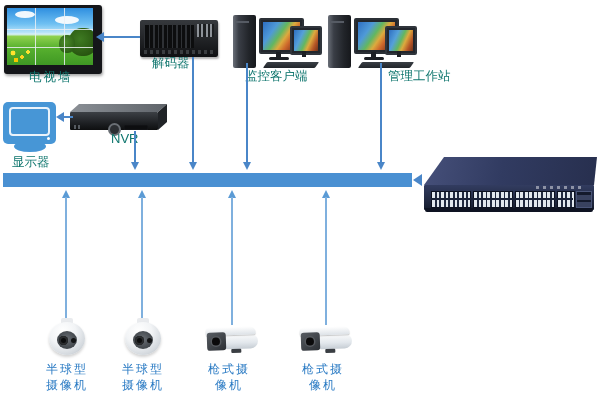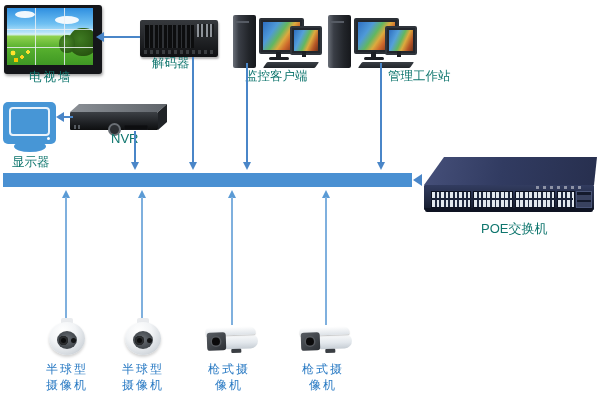--- a/index.html
+++ b/index.html
@@ -238,21 +238,20 @@
     <div class="sw-front"></div>
     <div class="sw-dash"></div>
     <div class="pgrp" style="left:7px;width:38px;"></div>
     <div class="pgrp" style="left:49px;width:38px;"></div>
     <div class="pgrp" style="left:91px;width:38px;"></div>
     <div class="pgrp" style="left:133px;width:16px;"></div>
     <div class="pmid" style="left:7px;width:142px;"></div>
     <div class="sfp"></div>
     <div class="sw-bottom"></div>
   </div>
-  <div class="lbl" style="left:481px;top:221px;font-size:13px;">POE交换机</div>
 
   <div class="abs dome" style="left:45px;top:318px;">
     <div class="dm-mount"></div>
     <div class="dm-ball"></div>
     <div class="dm-face"></div>
     <div class="dm-lens"></div>
     <div class="dm-ir"></div>
   </div>
   <div class="lbl2" style="left:37px;top:361px;width:60px;">
     <div>半球型</div>

